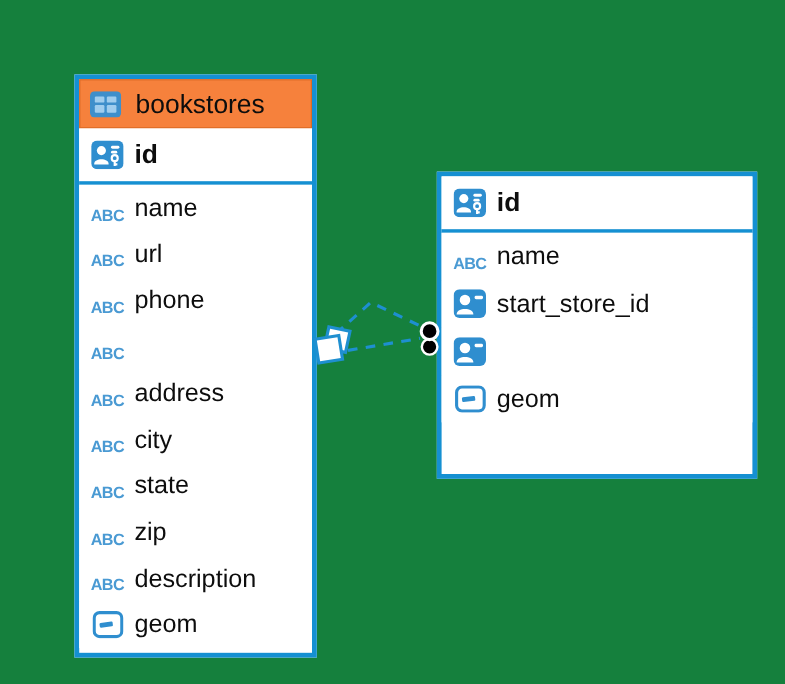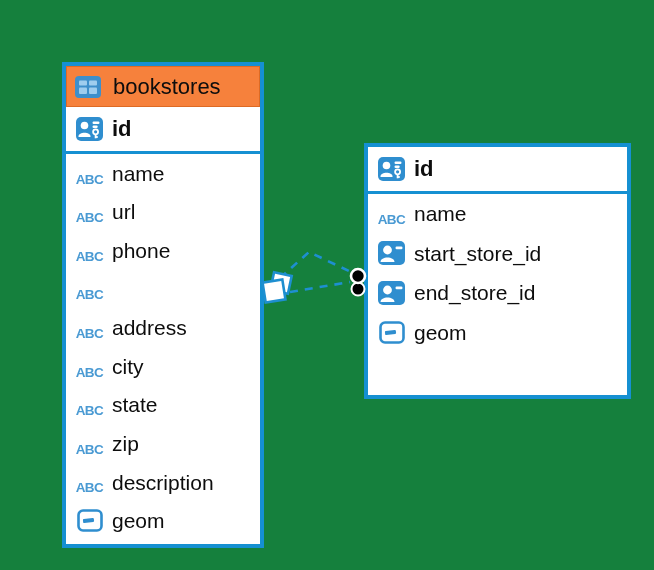--- a/index.html
+++ b/index.html
@@ -176,21 +176,20 @@
           </svg>
         </span>
       <span>start_store_id</span>
     </div>
     <div class="erd-row col">
       <span class="icon-box">
           <svg width="27" height="24">
             <use href="#i-ref"></use>
           </svg>
         </span>
-      <span>end_store_id</span>
     </div>
     <div class="erd-row col">
       <span class="icon-box">
           <svg width="26" height="23">
             <use href="#i-geom"></use>
           </svg>
         </span>
       <span>geom</span>
     </div>
   </div>

